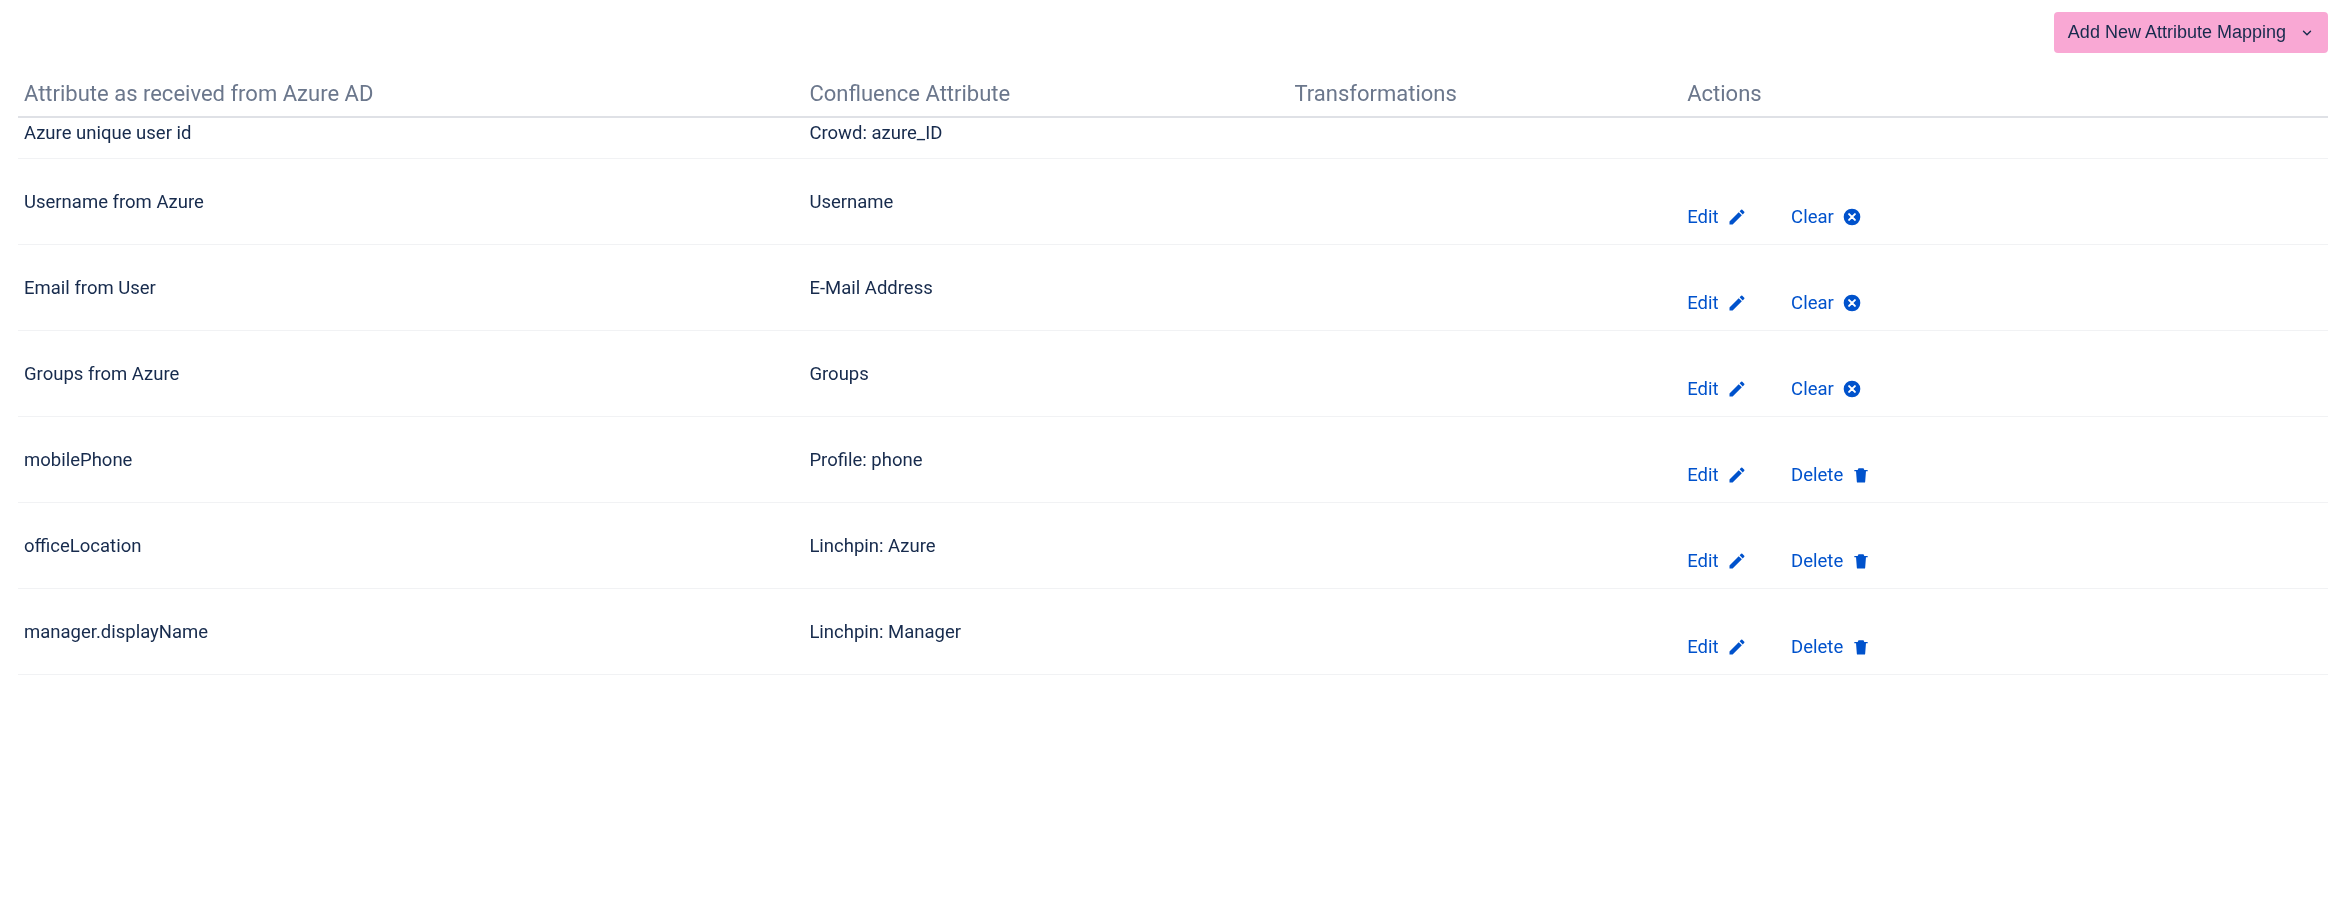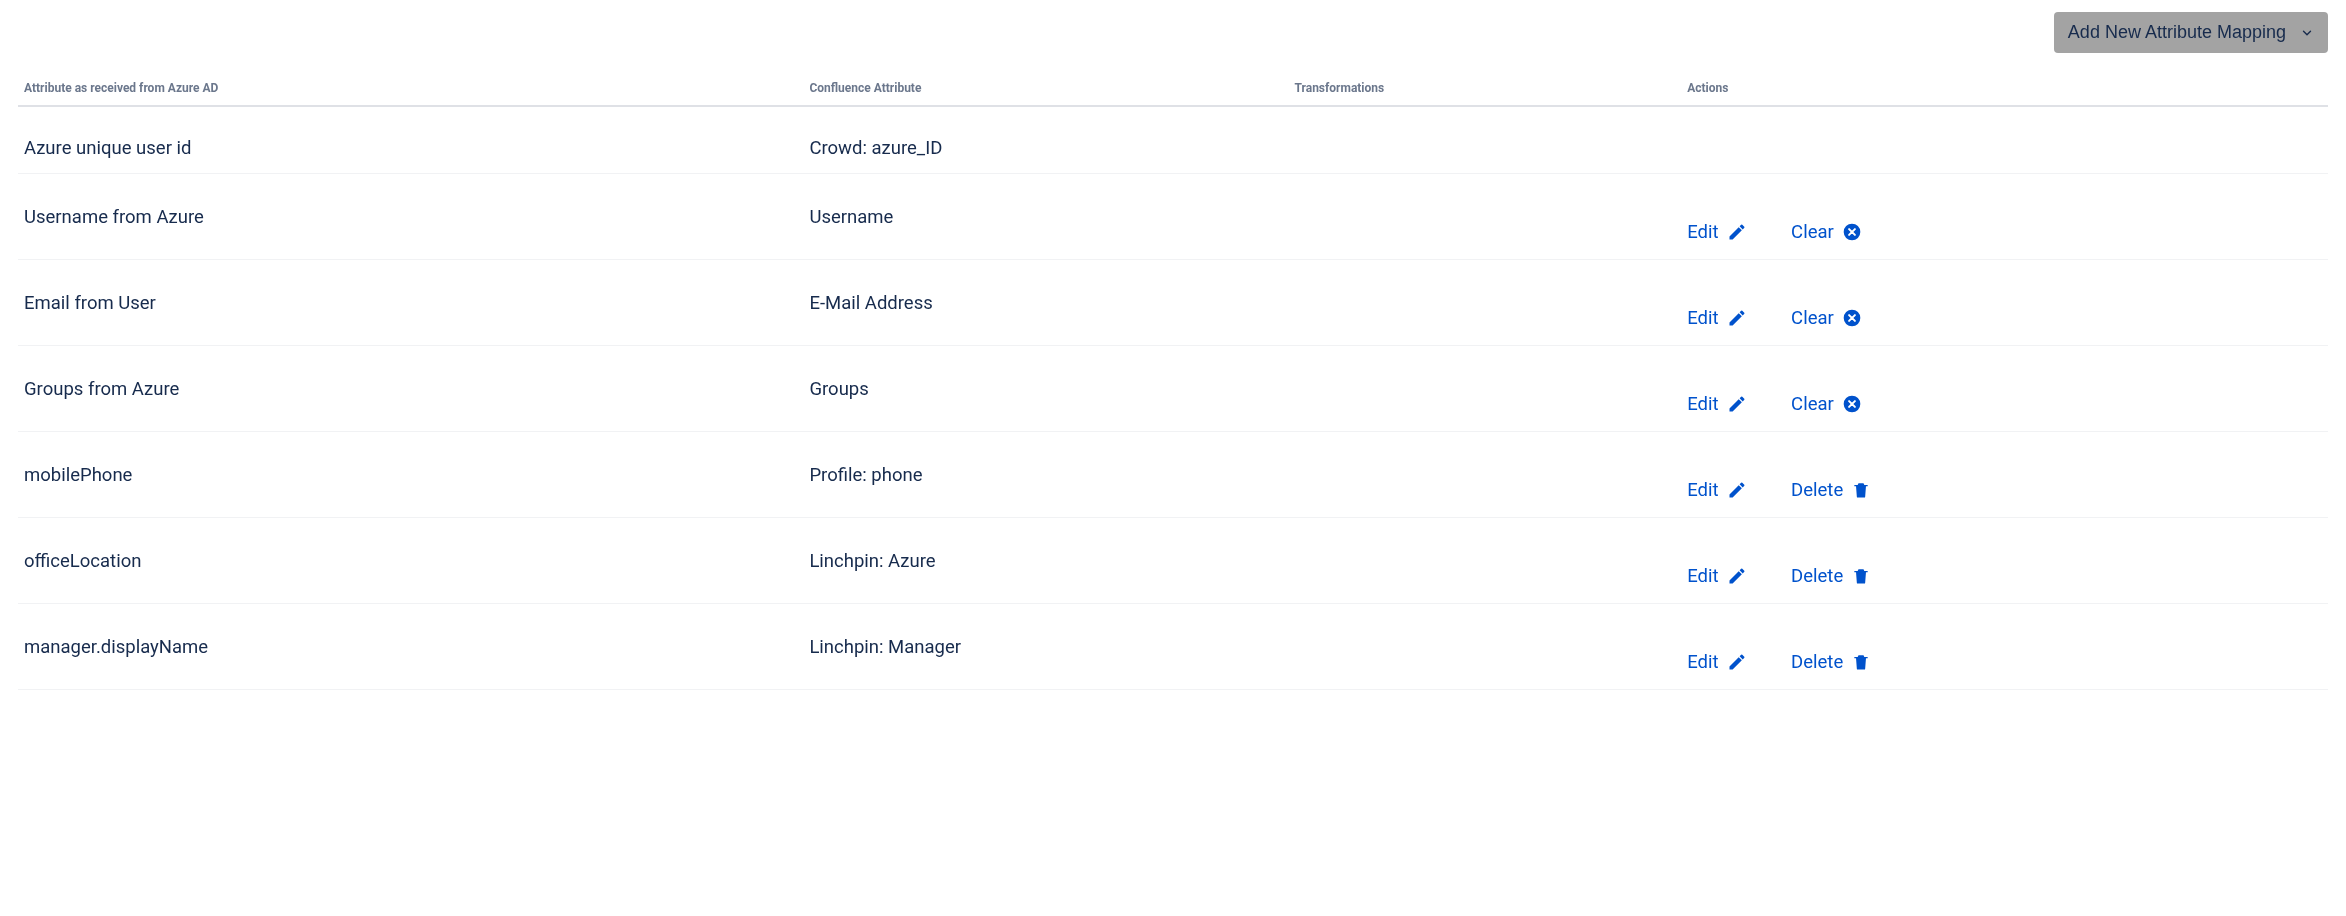--- a/index.html
+++ b/index.html
@@ -13,52 +13,52 @@
   .page {
     width: 100%;
     padding: 12px 18px;
   }
   .toolbar {
     display: flex;
     justify-content: flex-end;
     margin-bottom: 28px;
   }
   .add-btn {
-    background: #a3a3a3;
+    background: #f9a8d4;
     border: none;
     border-radius: 4px;
     padding: 10px 14px;
     font-size: 18px;
     font-weight: 500;
     color: #172B4D;
     display: inline-flex;
     gap: 14px;
     cursor: pointer;
   }
   .chevron {
     display: inline-block;
   }
   table.attr-table {
     width: 100%;
     border-collapse: collapse;
     table-layout: fixed;
   }
   table.attr-table thead th {
     text-align: left;
-    font-size: 12px;
-    font-weight: 700;
+    font-size: 22px;
+    font-weight: 400;
     color: #6B778C;
     padding: 0 6px 10px 6px;
     border-bottom: 2px solid #DFE1E6;
   }
   table.attr-table tbody tr {
     border-bottom: 1px solid #F1F2F4;
   }
   table.attr-table tbody tr:first-child td {
-    padding-top: 30px;
+    padding-top: 4px;
     padding-bottom: 14px;
   }
   table.attr-table tbody td {
     padding: 16px 6px;
     font-size: 18.5px;
     color: #172B4D;
     vertical-align: middle;
   }
   .col-source { width: 34%; }
   .col-conf   { width: 21%; }

